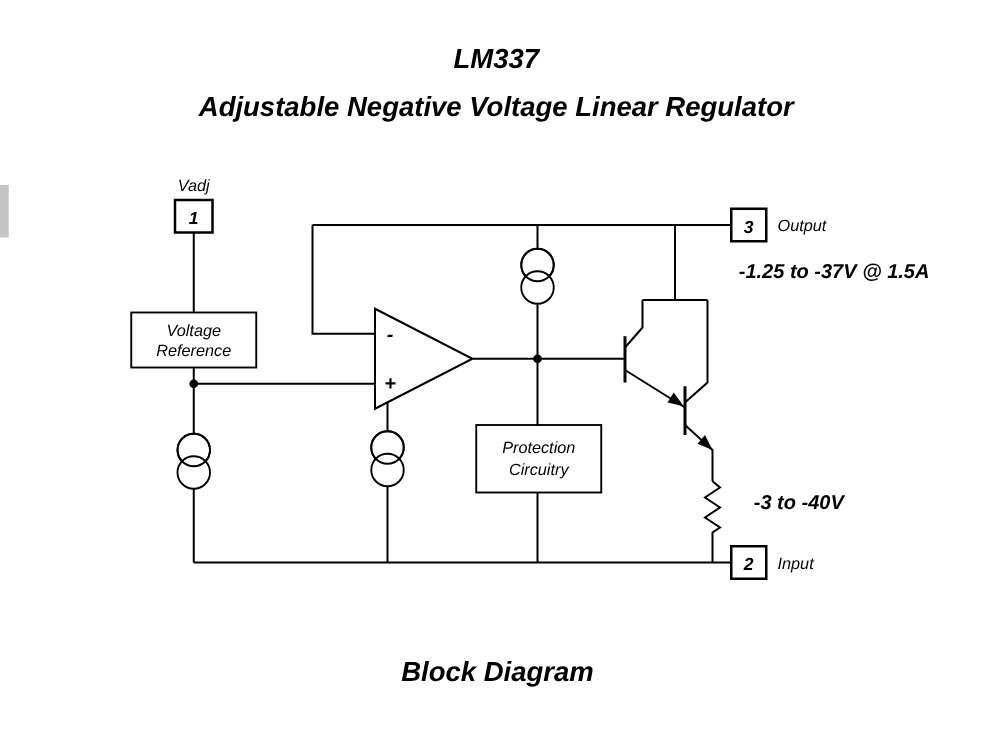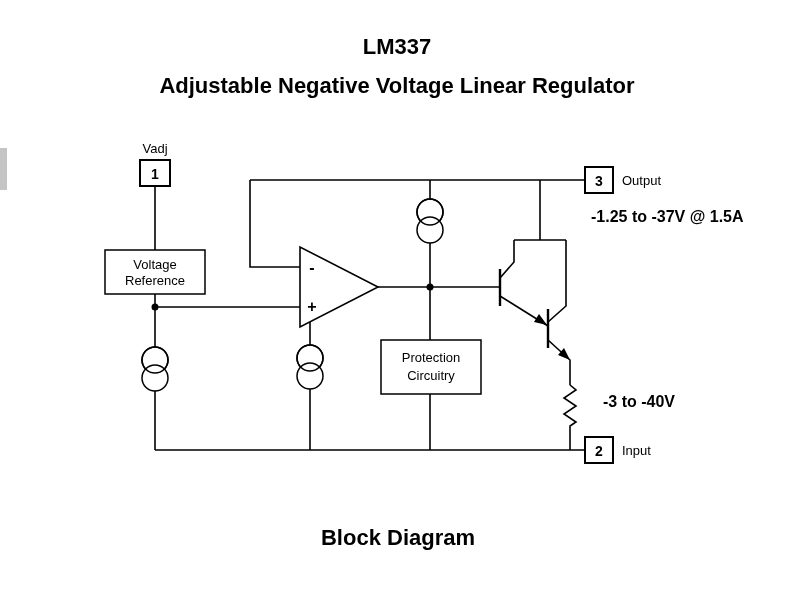--- a/index.html
+++ b/index.html
@@ -3,20 +3,21 @@
 <meta charset="utf-8">
 <style>
   html, body { margin: 0; padding: 0; background: #ffffff; }
   .stage {
     position: relative;
     width: 800px;
     height: 600px;
     background: #ffffff;
     font-family: "Liberation Sans", sans-serif;
     overflow: hidden;
+    font-style: italic;
   }
   svg { position: absolute; left: 0; top: 0; }
   text { fill: #000000; font-family: "Liberation Sans", sans-serif; }
   .t-title  { font-size: 22px; font-weight: bold; text-anchor: middle; }
   .t-label  { font-size: 13px; text-anchor: middle; }
   .t-label-left { font-size: 13px; text-anchor: start; }
   .t-pin    { font-size: 14px; font-weight: bold; text-anchor: middle; }
   .t-rating { font-size: 16px; font-weight: bold; text-anchor: start; }
   .t-opamp  { font-size: 16px; font-weight: bold; text-anchor: middle; }
   .wire      { stroke: #000; stroke-width: 1.6; fill: none; }

